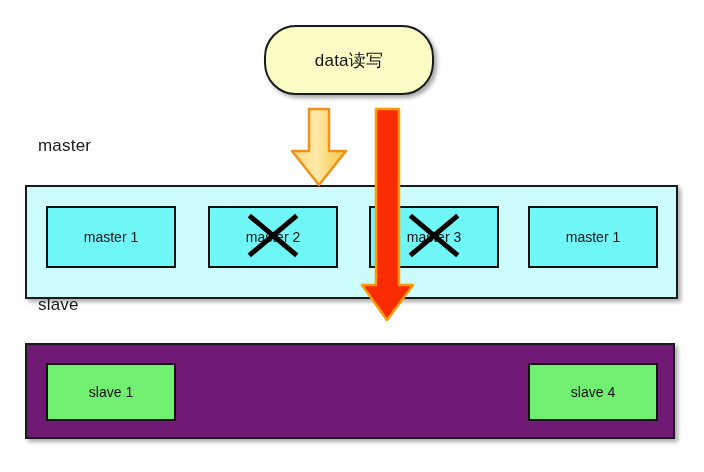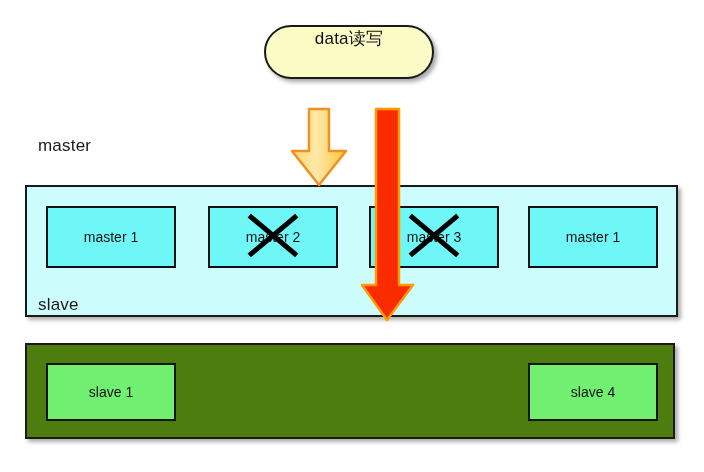--- a/index.html
+++ b/index.html
@@ -17,26 +17,27 @@
     background: #ffffff;
     overflow: hidden;
   }
 
   
   .capsule {
     position: absolute;
     left: 264px;
     top: 25px;
     width: 170px;
-    height: 54px;
+    height: 70px;
     border: 2px solid #1a1a1a;
     border-radius: 32px;
     background: #fbfbc6;
     box-shadow: 3px 3px 4px rgba(0,0,0,0.35);
     display: flex;
+    align-items: center;
     justify-content: center;
     box-sizing: border-box;
   }
   .capsule-label {
     font-size: 17px;
     color: #111111;
     letter-spacing: .2px;
     white-space: nowrap;
   }
 
@@ -54,29 +55,29 @@
   .band {
     position: absolute;
     border: 2px solid #1a1a1a;
     box-sizing: border-box;
     box-shadow: 3px 3px 4px rgba(0,0,0,0.32);
   }
   .band.master-band {
     left: 25px;
     top: 185px;
     width: 653px;
-    height: 132px;
+    height: 114px;
     background: #cdfcfc;
   }
   .band.slave-band {
     left: 25px;
     top: 343px;
     width: 650px;
     height: 96px;
-    background: #4d7c0f;
+    background: #701a75;
   }
 
   .node-row {
     position: absolute;
     left: 0;
     top: 0;
     width: 100%;
     height: 100%;
   }
 

